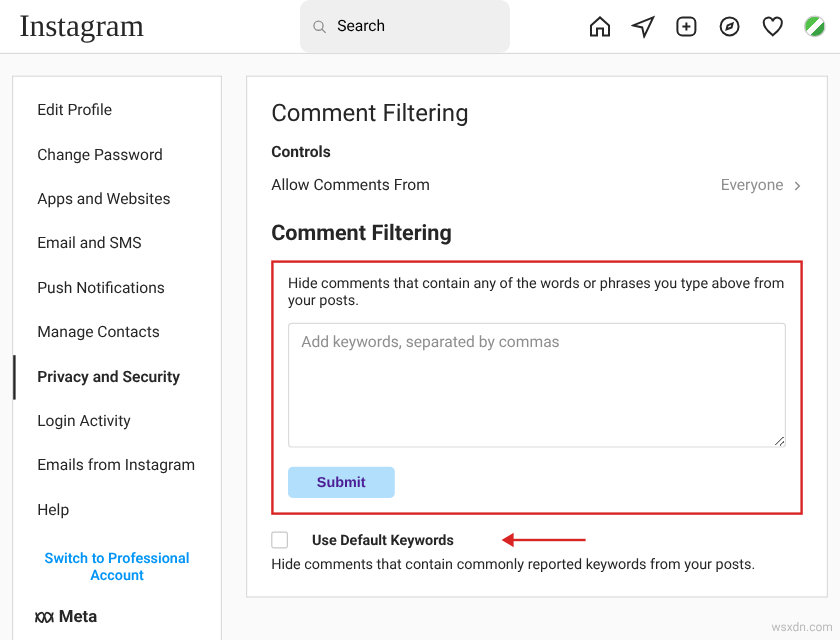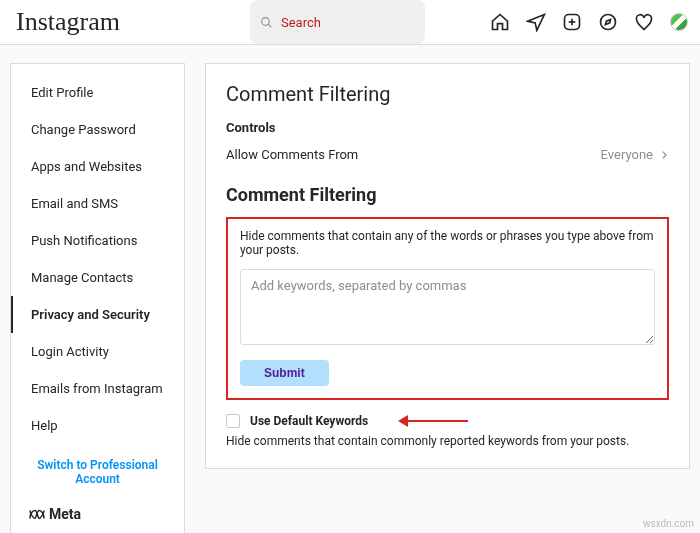--- a/index.html
+++ b/index.html
@@ -28,21 +28,21 @@
     margin-right: 130px;
   }
   .searchbox {
     background: #efefef;
     border-radius: 8px;
     height: 44px;
     width: 175px;
     display: flex;
     align-items: center;
     padding: 0 10px;
-    color: #b91c1c;
+    color: #000000;
     font-size: 13px;
   }
   .searchbox svg { margin-right: 8px; flex: 0 0 auto; }
   .top-icons {
     margin-left: auto;
     display: flex;
     align-items: center;
     gap: 16px;
   }
   .top-icons .icon { width: 20px; height: 20px; display: flex; align-items: center; justify-content: center; }
@@ -108,21 +108,21 @@
   .h1b { font-size: 18px; font-weight: 700; margin-bottom: 12px; }
   .redbox {
     border: 2px solid #d92424;
     padding: 10px 12px 12px 12px;
     margin-bottom: 14px;
   }
   .kf-title { font-size: 12px; font-weight: 700; margin-bottom: 8px; }
   .kf-desc { font-size: 12px; color: #262626; margin-bottom: 12px; }
   .kf-textarea {
     width: 100%;
-    height: 76px;
+    height: 104px;
     border: 1px solid #dbdbdb;
     border-radius: 3px;
     padding: 8px 10px;
     font-family: inherit;
     font-size: 13px;
     color: #262626;
     resize: both;
   }
   .kf-textarea::placeholder { color: #8e8e8e; }
   .submit-btn {
@@ -130,21 +130,21 @@
     background: #b2dffc;
     color: #4c1d95;
     border: none;
     border-radius: 4px;
     padding: 6px 24px;
     font-size: 12px;
     font-weight: 600;
     cursor: pointer;
   }
   .default-row {
-    display: flex; align-items: center; gap: 10px; margin-bottom: 6px;
+    display: flex; align-items: center; gap: 20px; margin-bottom: 6px;
     font-size: 12px; font-weight: 700;
   }
   .checkbox {
     width: 14px; height: 14px; border: 1px solid #c7c7c7; border-radius: 2px; background: #fff;
   }
   .arrow-annot {
     width: 70px; height: 14px; position: relative; margin-left: 20px;
   }
   .arrow-annot::before {
     content: ""; position: absolute; top: 6px; left: 8px; right: 0; height: 2px; background: #d92424;

